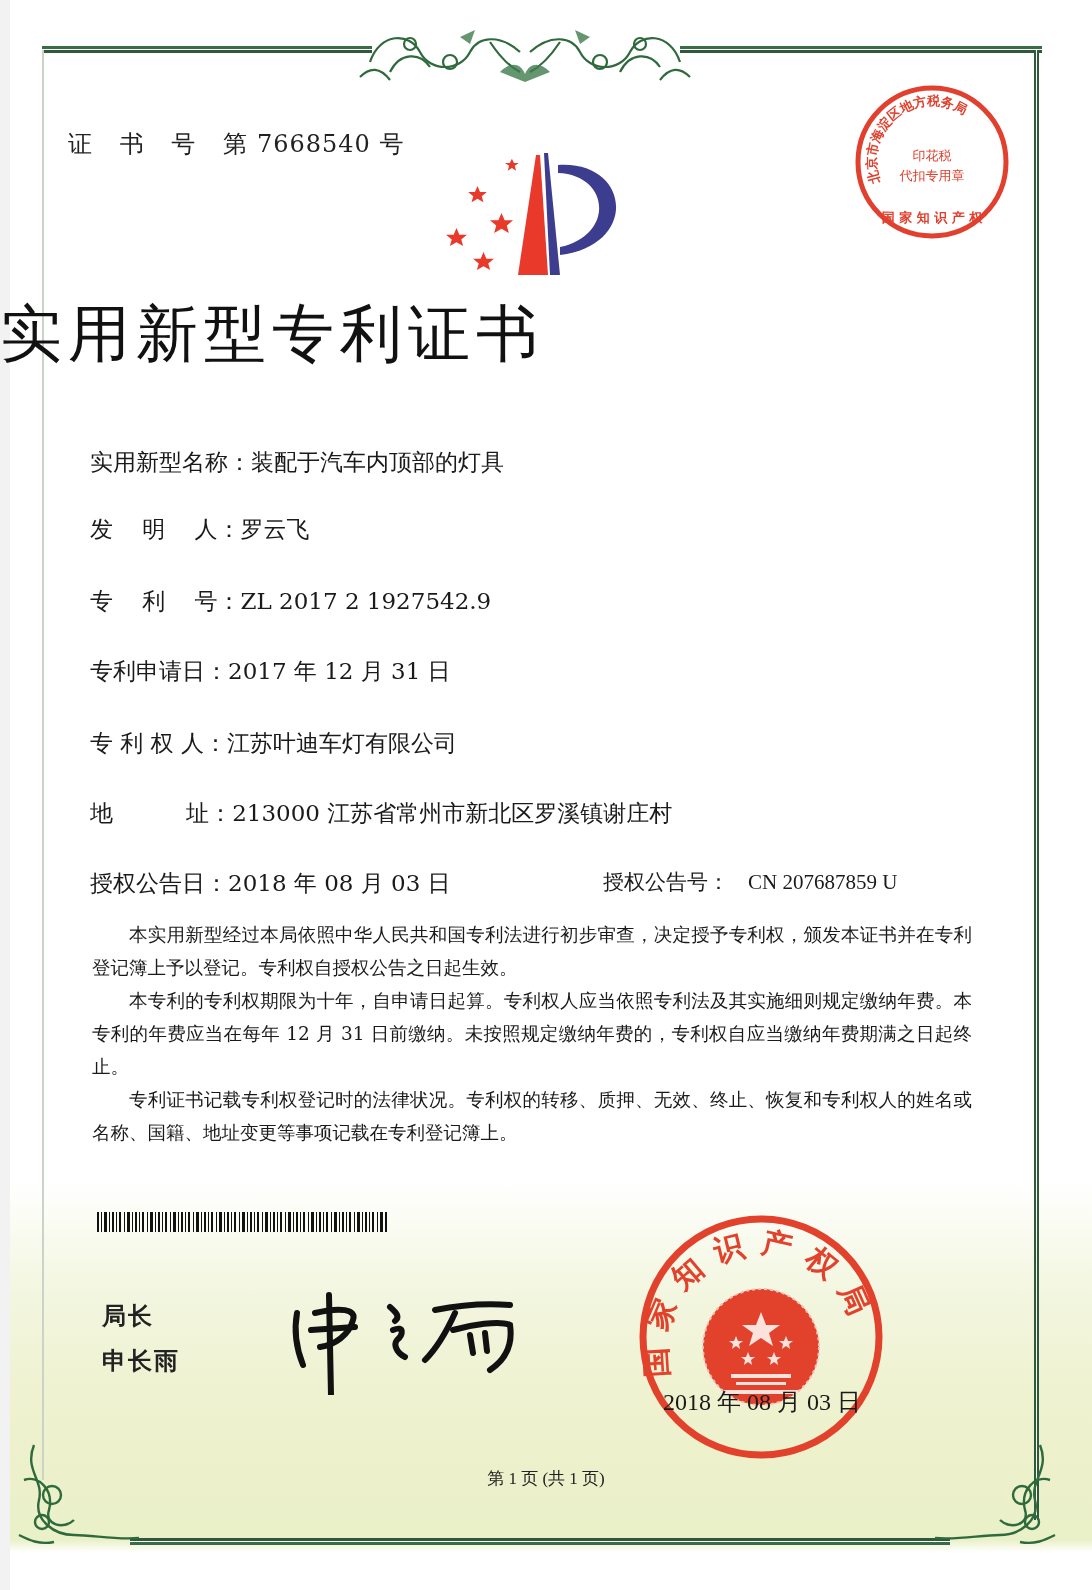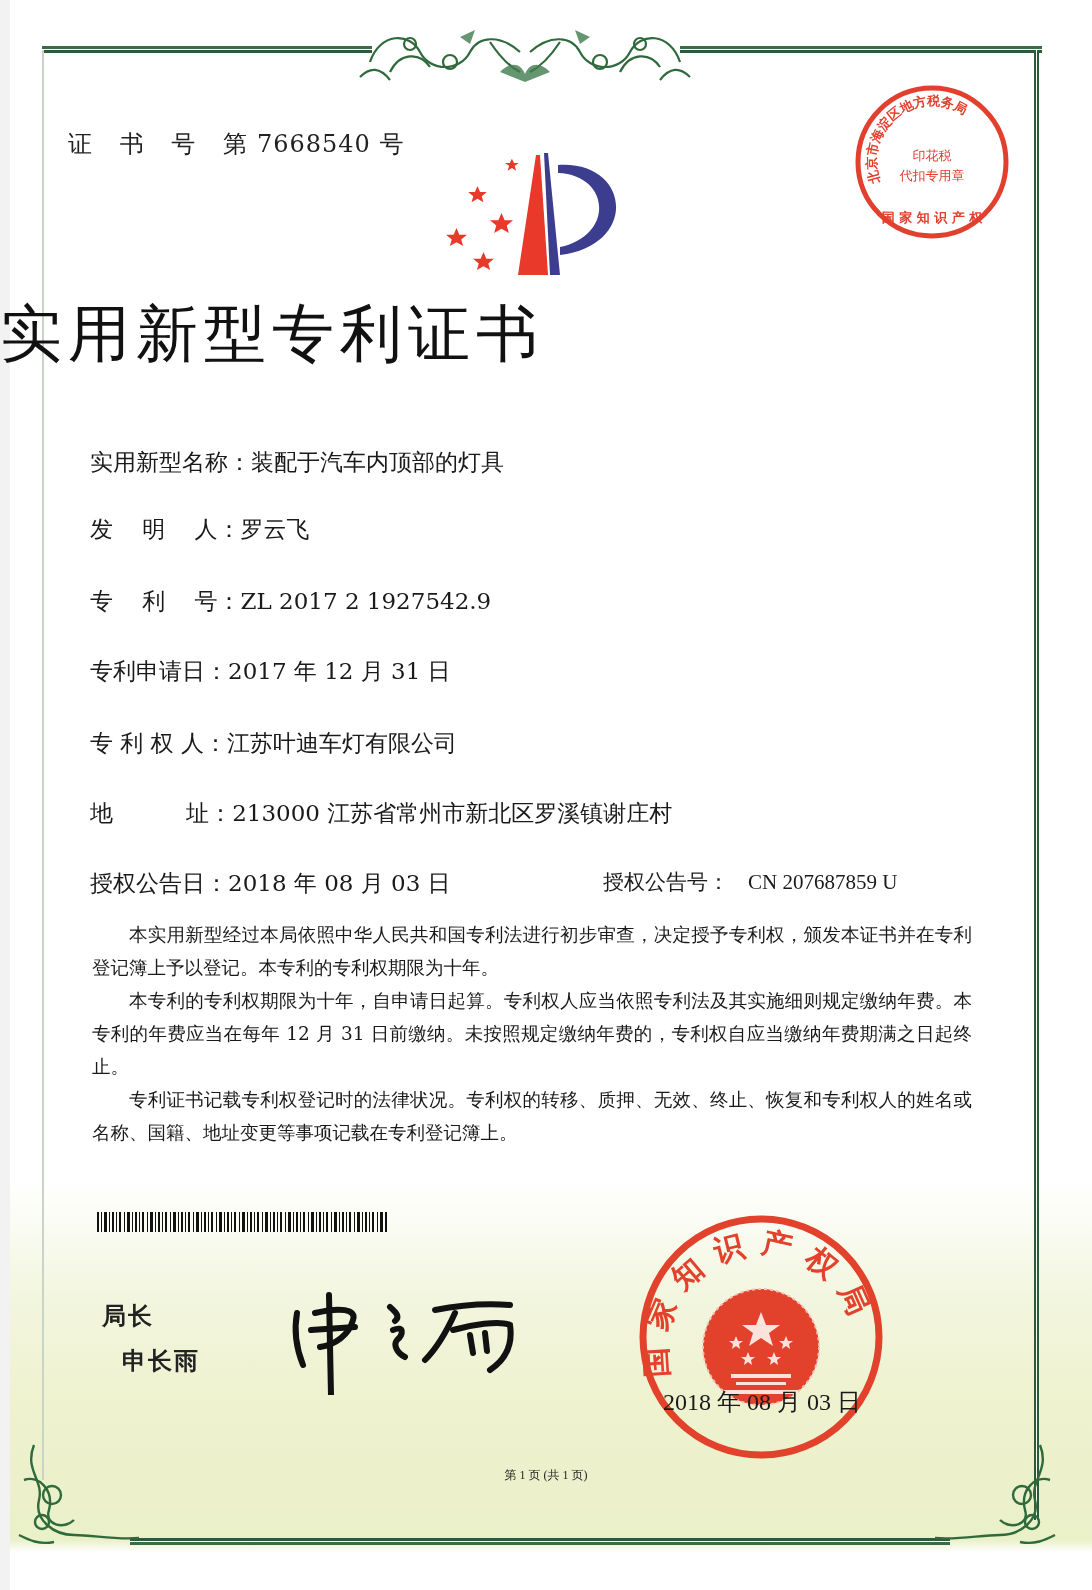--- a/index.html
+++ b/index.html
@@ -45,26 +45,26 @@
     font-family:"DejaVu Sans","Liberation Sans",sans-serif; }
   .f8 .val { font-family:Liberation Serif, serif;margin-left:19px; }
   
   .para { position:absolute; left:92px; width:880px; font-size:18.5px; line-height:33px;
     font-family:"DejaVu Serif","Liberation Serif",serif; color:#1a1a1a; text-align:justify; }
   .para p { margin:0; text-indent:2em; }
   
   .barcode { position:absolute; left:97px; top:1212px; width:290px; height:20px; }
   .sig-label { position:absolute; left:102px; font-size:24px; letter-spacing:2px;
     font-family:"DejaVu Sans","Liberation Sans",sans-serif; font-weight:bold; color:#222; }
-  .sig-title { top:1300px; } .sig-name { top:1345px;margin-left:20px; }
+  .sig-title { top:1300px; } .sig-name { top:1345px; }
   .signature { position:absolute; left:285px; top:1285px; width:240px; height:110px; }
   .seal { position:absolute; left:636px; top:1212px; width:250px; height:250px; }
   .seal-date { position:absolute; left:663px; top:1386px; font-size:24px;
     font-family:"Liberation Serif","DejaVu Serif",serif; color:#1a1a1a; letter-spacing:0px; }
-  .page-no { position:absolute; left:0; width:1092px; top:1467px; text-align:center; font-size:12px;
+  .page-no { position:absolute; left:0; width:1092px; top:1467px; text-align:center; font-size:17px;
     font-family:"Liberation Serif","DejaVu Serif",serif; color:#222; }
 </style>
 </head>
 <body>
 
 <div class="page-bg"></div>
 <div class="left-edge"></div>
 
 <div class="frame-line frame-top-l"></div>
 <div class="frame-line frame-top-r"></div>
@@ -147,21 +147,21 @@
 <div class="field f1"><span class="lbl">实用新型名称：</span><span class="val">装配于汽车内顶部的灯具</span></div>
 <div class="field f2"><span class="lbl">发    明    人：</span><span class="val">罗云飞</span></div>
 <div class="field f3"><span class="lbl">专    利    号：</span><span class="val">ZL 2017 2 1927542.9</span></div>
 <div class="field f4"><span class="lbl">专利申请日：</span><span class="val">2017 年 12 月 31 日</span></div>
 <div class="field f5"><span class="lbl">专 利 权 人：</span><span class="val">江苏叶迪车灯有限公司</span></div>
 <div class="field f6"><span class="lbl">地          址：</span><span class="val">213000 江苏省常州市新北区罗溪镇谢庄村</span></div>
 <div class="field f7"><span class="lbl">授权公告日：</span><span class="val">2018 年 08 月 03 日</span></div>
 <div class="f8"><span class="lbl">授权公告号：</span><span class="val">CN 207687859 U</span></div>
 
 <div class="para" style="top:918px;">
-  <p>本实用新型经过本局依照中华人民共和国专利法进行初步审查，决定授予专利权，颁发本证书并在专利登记簿上予以登记。本专利的专利权期限为十年。</p>
+  <p>本实用新型经过本局依照中华人民共和国专利法进行初步审查，决定授予专利权，颁发本证书并在专利登记簿上予以登记。专利权自授权公告之日起生效。</p>
   <p>本专利的专利权期限为十年，自申请日起算。专利权人应当依照专利法及其实施细则规定缴纳年费。本专利的年费应当在每年 12 月 31 日前缴纳。未按照规定缴纳年费的，专利权自应当缴纳年费期满之日起终止。</p>
   <p>专利证书记载专利权登记时的法律状况。专利权的转移、质押、无效、终止、恢复和专利权人的姓名或名称、国籍、地址变更等事项记载在专利登记簿上。</p>
 </div>
 
 <svg class="barcode" viewBox="0 0 290 20" preserveAspectRatio="none">
   <g fill="#111">
     <rect x="0" y="0" width="2" height="20"></rect>
       <rect x="4" y="0" width="1" height="20"></rect>
       <rect x="7" y="0" width="3" height="20"></rect>
       <rect x="12" y="0" width="1" height="20"></rect>

